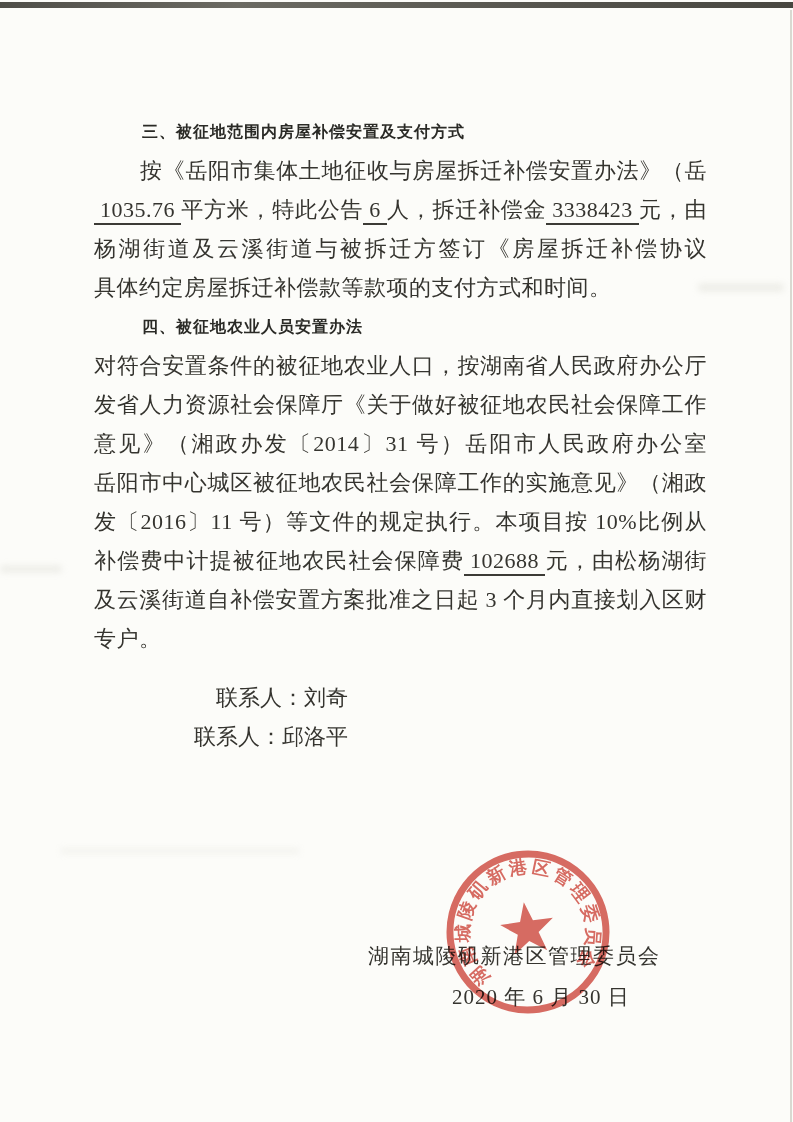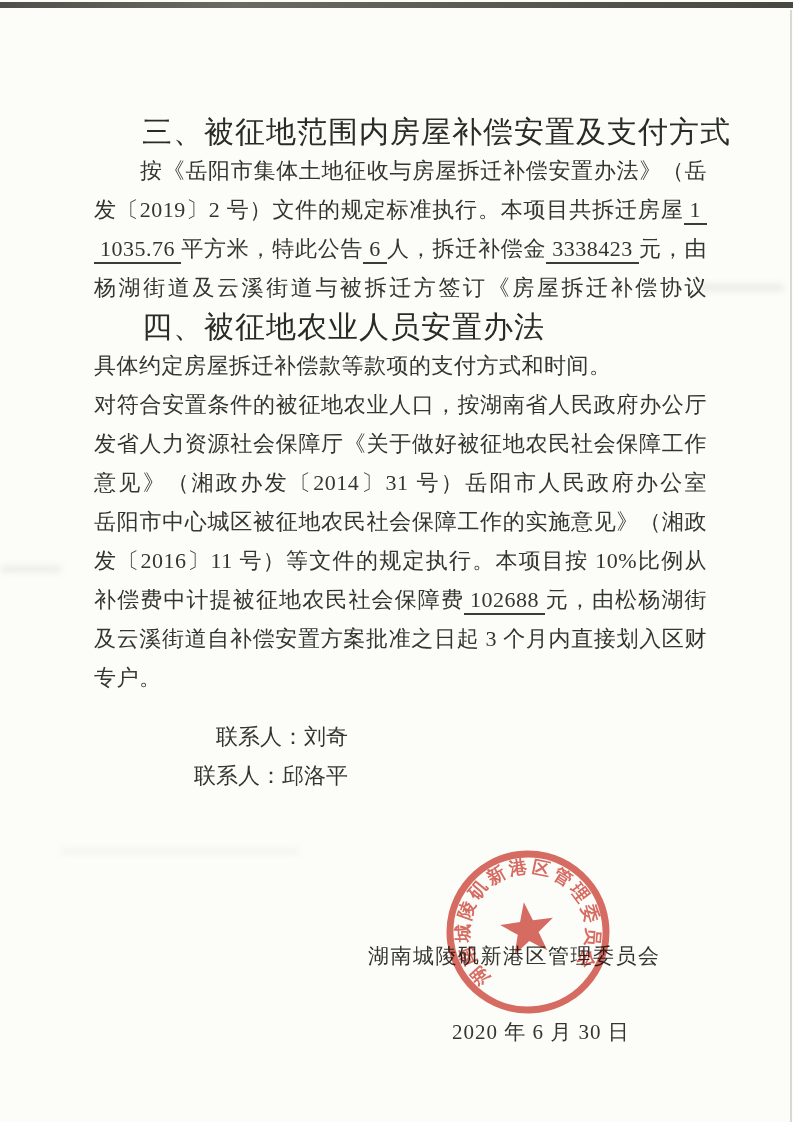--- a/index.html
+++ b/index.html
@@ -17,65 +17,62 @@
     background:#cfcfc7;opacity:.8;}
   .smudge{position:absolute;background:#e3e3dc;filter:blur(3px);opacity:.55;border-radius:4px;}
   .sm1{left:698px;top:283px;width:86px;height:9px;}
   .sm2{left:0px;top:565px;width:62px;height:8px;}
   .sm3{left:60px;top:848px;width:240px;height:6px;opacity:.35;}
 
   
   .content{position:absolute;left:94px;top:112px;width:613px;}
   .line{height:39px;line-height:39px;font-size:22px;letter-spacing:.5px;white-space:nowrap;}
   .line.just{white-space:normal;text-align:justify;text-align-last:justify;height:39px;overflow:hidden;}
-  .heading{font-weight:400;font-size:30px;color:#2a2a26;text-indent:48px;letter-spacing:1px;}
+  .heading{font-weight:700;font-size:16px;color:#2a2a26;text-indent:48px;letter-spacing:1px;}
   .ind{text-indent:46px;}
   .u{border-bottom:2px solid #3c3b36;padding:0 6px 1px;}
 
   .contacts{margin-top:20px;}
   .c-row{display:flex;height:39px;line-height:39px;font-size:22px;text-align:right;}
   .c-left{width:254px;}
   .notice{margin-top:36px;height:39px;line-height:39px;font-size:22px;letter-spacing:2px;}
 
   
   .sig-org{position:absolute;left:368px;top:942px;font-size:21px;letter-spacing:1.5px;white-space:nowrap;}
-  .sig-date{position:absolute;left:452px;top:1018px;font-size:21px;letter-spacing:1px;white-space:nowrap;}
+  .sig-date{position:absolute;left:452px;top:983px;font-size:21px;letter-spacing:1px;white-space:nowrap;}
   .seal{position:absolute;left:438px;top:842px;width:180px;height:180px;
     mix-blend-mode:multiply;opacity:.88;filter:blur(.3px);}
   .seal text{font-family:"Liberation Serif","DejaVu Serif",serif;font-weight:700;}
 </style>
 </head>
 <body>
 
 <div class="scan-topline"></div>
 <div class="scan-rightline"></div>
 <div class="smudge sm1"></div>
 <div class="smudge sm2"></div>
 <div class="smudge sm3"></div>
 
 <div class="content">
 
   <div class="line heading">三、被征地范围内房屋补偿安置及支付方式</div>
   <div class="line just ind">
     <span>按《岳阳市集体土地征收与房屋拆迁补偿安置办法》（岳政</span>
   </div>
   <div class="line just">
-    <span>发〔2019〕2 号）文件的规定标准执行。本项目共拆迁房屋</span><span class="u">1</span>
-  </div>
-  <div class="line just">
     <span class="u">1035.76</span><span>平方米，特此公告</span><span class="u">6</span><span>人，拆迁补偿金</span><span class="u">3338423</span><span>元，由松</span>
   </div>
   <div class="line just">
     <span>杨湖街道及云溪街道与被拆迁方签订《房屋拆迁补偿协议书》，</span>
   </div>
-  <div class="line heading">四、被征地农业人员安置办法</div>
-
   <div class="line">
     <span>具体约定房屋拆迁补偿款等款项的支付方式和时间。</span>
   </div>
+
+  <div class="line heading">四、被征地农业人员安置办法</div>
   <div class="line just">
     <span>对符合安置条件的被征地农业人口，按湖南省人民政府办公厅转</span>
   </div>
   <div class="line just">
     <span>发省人力资源社会保障厅《关于做好被征地农民社会保障工作的</span>
   </div>
   <div class="line just">
     <span>意见》（湘政办发〔2014〕31 号）岳阳市人民政府办公室《关于</span>
   </div>
   <div class="line just">

